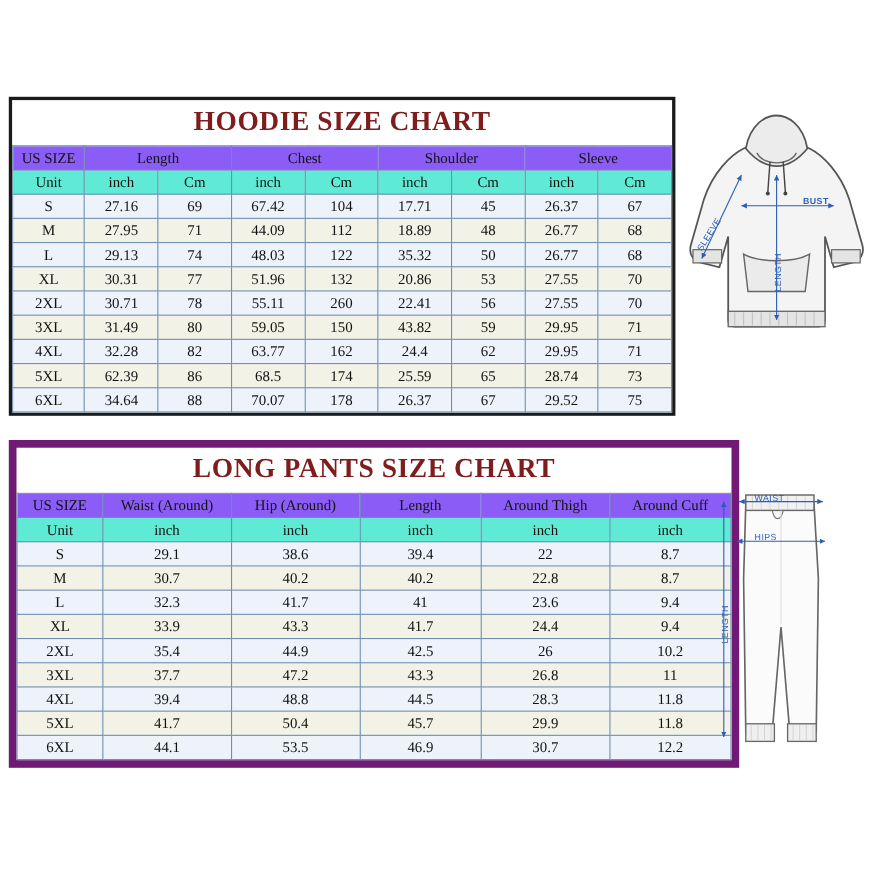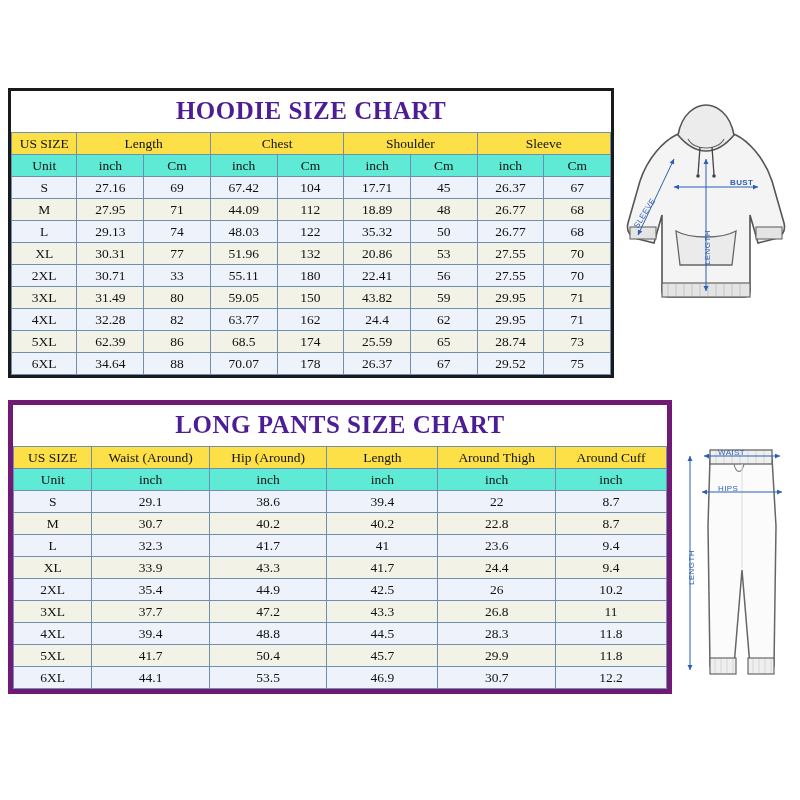--- a/index.html
+++ b/index.html
@@ -25,28 +25,28 @@
     width: 606px;
     border: 3px solid #1a1a1a;
     background: #ffffff;
     box-sizing: border-box;
   }
   .pants-block {
     position: absolute;
     left: 8px;
     top: 400px;
     width: 664px;
-    border: 5px solid #701a75;
+    border: 7px solid #701a75;
     background: #ffffff;
     box-sizing: border-box;
   }
 
   .chart-title {
     text-align: center;
-    color: #4c1d95;
+    color: #7f1d1d;
     font-weight: bold;
     font-size: 25px;
     letter-spacing: 0.5px;
     padding: 6px 0 7px 0;
     font-family: "Liberation Serif", serif;
   }
 
   table.size-table {
     border-collapse: collapse;
     width: 100%;
@@ -60,21 +60,21 @@
     padding: 0;
     font-family: "Liberation Serif", serif;
     color: #111;
   }
   
   .grp-head td {
     color: #1663c7;
     font-weight: normal;
     font-size: 15px;
     height: 25px;
-    background: #fde047;
+    background: #8b5cf6;
   }
   .unit-head td {
     color: #e23a2e;
     font-size: 14px;
     height: 22px;
     background: #5eead4;
   }
   
   tr.row-a td { background: #eef3fb; }
   tr.row-b td { background: #f2f2e6; }
@@ -82,21 +82,21 @@
   
   .hoodie-fig {
     position: absolute;
     left: 618px;
     top: 95px;
     width: 175px;
     height: 230px;
   }
   .pants-fig {
     position: absolute;
-    left: 676px;
+    left: 644px;
     top: 430px;
     width: 120px;
     height: 290px;
   }
   .fig-label {
     position: absolute;
     color: #2b5fb5;
     font-size: 8px;
     font-family: "Liberation Sans", sans-serif;
     letter-spacing: 0.4px;
@@ -191,23 +191,23 @@
           <td>51.96</td>
           <td>132</td>
           <td>20.86</td>
           <td>53</td>
           <td>27.55</td>
           <td>70</td>
         </tr>
         <tr class="row-a">
           <td>2XL</td>
           <td>30.71</td>
-          <td>33</td>
+          <td>78</td>
           <td>55.11</td>
-          <td>180</td>
+          <td>260</td>
           <td>22.41</td>
           <td>56</td>
           <td>27.55</td>
           <td>70</td>
         </tr>
         <tr class="row-b">
           <td>3XL</td>
           <td>31.49</td>
           <td>80</td>
           <td>59.05</td>

